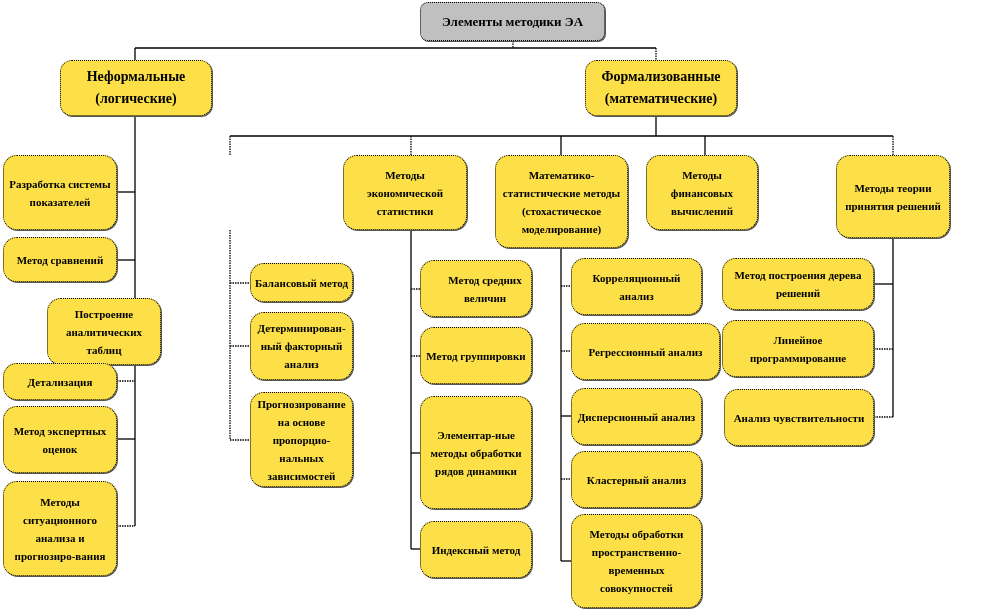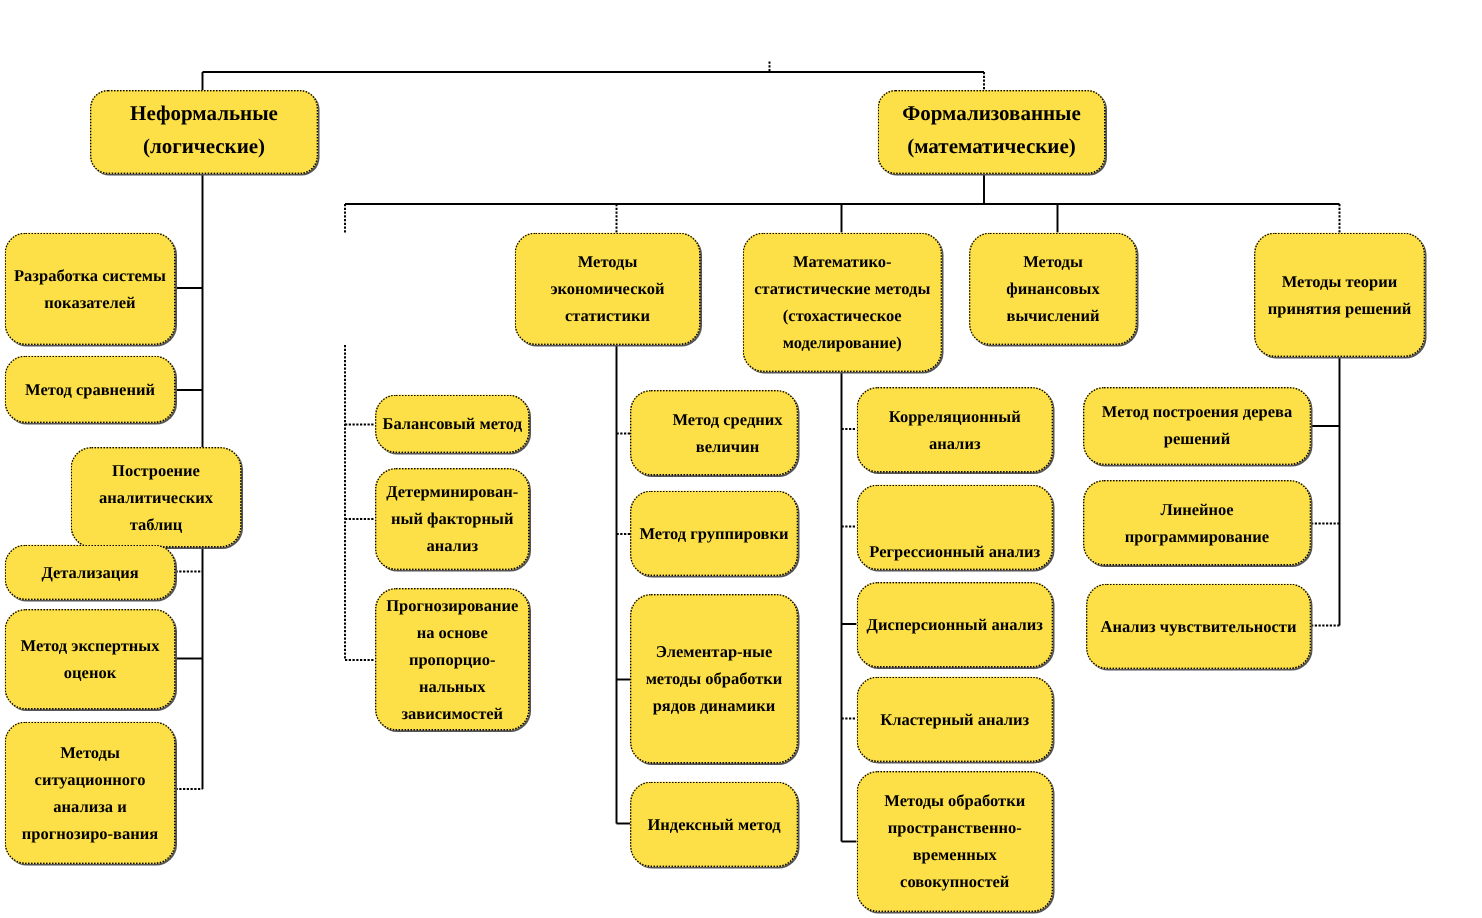--- a/index.html
+++ b/index.html
@@ -61,20 +61,23 @@
       <line x1="561" y1="351" x2="571" y2="351" stroke="#000" stroke-width="1.3" stroke-dasharray="1.5 1"></line>
       <line x1="561" y1="416" x2="571" y2="416" stroke="#000" stroke-width="1.3"></line>
       <line x1="561" y1="479" x2="571" y2="479" stroke="#000" stroke-width="1.3" stroke-dasharray="1.5 1"></line>
       <line x1="561" y1="561" x2="571" y2="561" stroke="#000" stroke-width="1.3"></line>
       <line x1="893" y1="238" x2="893" y2="417" stroke="#000" stroke-width="1.3"></line>
       <line x1="874" y1="284" x2="893" y2="284" stroke="#000" stroke-width="1.3"></line>
       <line x1="874" y1="349" x2="893" y2="349" stroke="#000" stroke-width="1.3" stroke-dasharray="1.5 1"></line>
       <line x1="874" y1="417" x2="893" y2="417" stroke="#000" stroke-width="1.3" stroke-dasharray="1.5 1"></line>
     </svg>
 
+  <div class="node root" style="left:420px;top:2px;width:185px;height:39px;">
+    <span>Элементы методики ЭА</span>
+  </div>
 
   <div class="node group" style="left:60px;top:60px;width:152px;height:56px;">
     <span>Неформальные (логические)</span>
   </div>
   <div class="node group" style="left:585px;top:60px;width:152px;height:56px;">
     <span>Формализованные (математические)</span>
   </div>
 
   <div class="node" style="left:3px;top:155px;width:114px;height:75px;">
     <span>Разработка системы показателей</span>
@@ -127,21 +130,21 @@
   <div class="node" style="left:420px;top:396px;width:112px;height:113px;">
     <span>Элементар-ные методы обработки рядов динамики</span>
     </div>
   <div class="node" style="left:420px;top:521px;width:112px;height:57px;">
     <span>Индексный метод</span>
     </div>
 
   <div class="node" style="left:571px;top:258px;width:131px;height:57px;">
     <span>Корреляционный анализ</span>
     </div>
-  <div class="node" style="left:571px;top:323px;width:131px;height:57px;align-items:flex-end;">
+  <div class="node" style="left:571px;top:323px;width:149px;height:57px;">
     <span>Регрессионный анализ</span>
     </div>
   <div class="node" style="left:571px;top:388px;width:131px;height:57px;">
     <span>Дисперсионный анализ</span>
     </div>
   <div class="node" style="left:571px;top:451px;width:131px;height:57px;">
     <span>Кластерный анализ</span>
     </div>
   <div class="node" style="left:571px;top:514px;width:131px;height:94px;">
     <span>Методы обработки пространственно-временных совокупностей</span>

